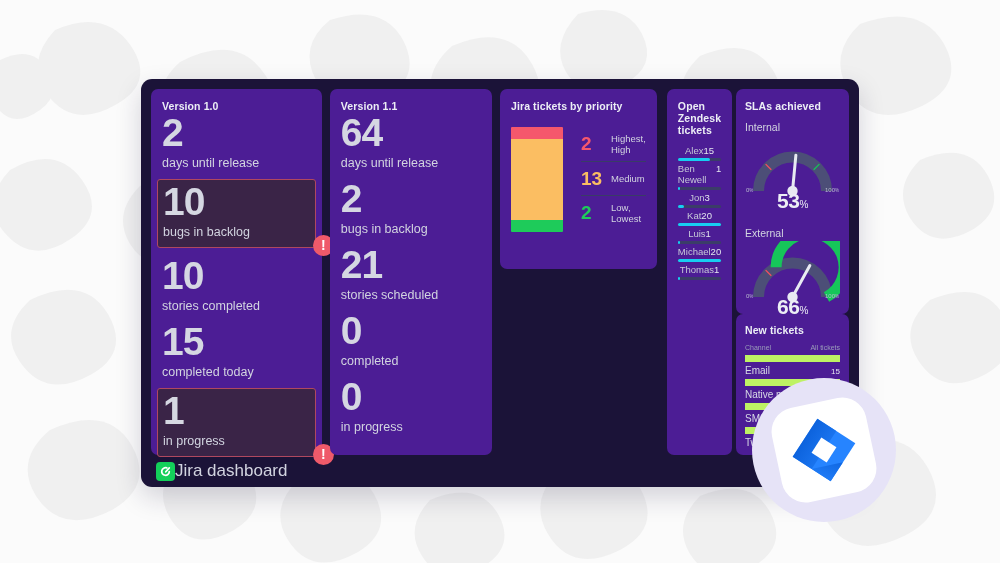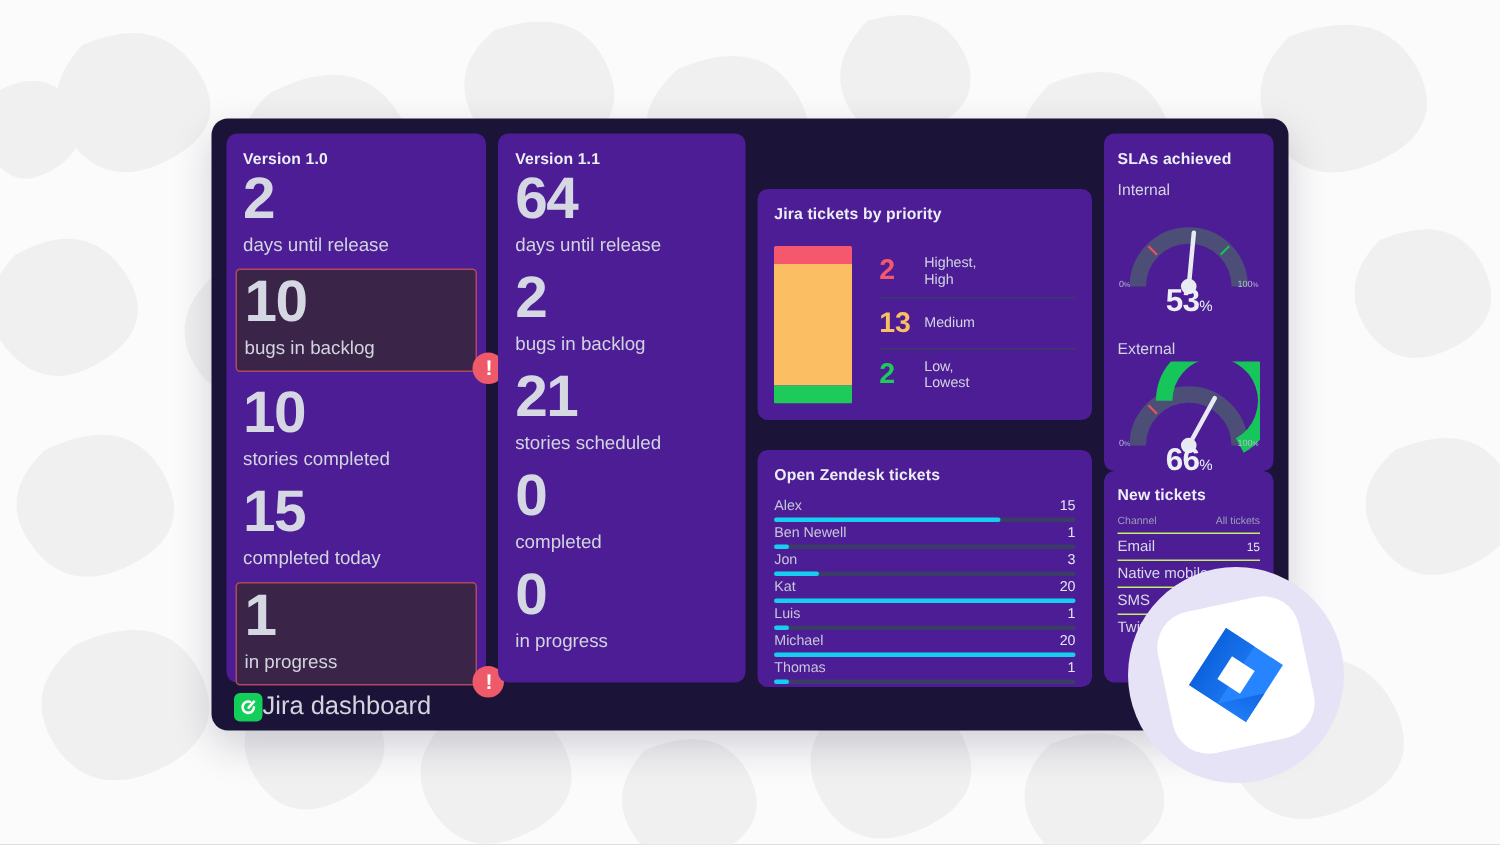--- a/index.html
+++ b/index.html
@@ -51,21 +51,21 @@
   .badge {
     position: absolute; right: -19px; bottom: -9px;
     width: 21px; height: 21px; border-radius: 50%;
     background: #ef5a6a; color: #fff;
     font-size: 14px; font-weight: bold; line-height: 21px;
     text-align: center;
   }
   .v10-spacer { height: 6px; }
 
   
-  .mid-col { width: 228px; display: flex; flex-direction: column; gap: 20px; margin-top: 37px; }
+  .mid-col { width: 228px; display: flex; gap: 10px; }
   .priority-panel { height: 180px; padding: 11px; }
   .priority-body { display: flex; margin-top: 15px; }
   .stacked-bar {
     width: 52px; display: flex; flex-direction: column;
     border-radius: 1px; overflow: hidden;
   }
   .seg-high { background: #f5576c; }
   .seg-med  { background: #fbbe62; }
   .seg-low  { background: #1ecb5a; }
   .priority-legend { flex: 1; margin-left: 18px; display: flex; flex-direction: column; }
@@ -74,21 +74,21 @@
   .legend-val { font-size: 19px; font-weight: bold; width: 30px; }
   .legend-row.high .legend-val { color: #f5576c; }
   .legend-row.med  .legend-val { color: #fbbe62; }
   .legend-row.low  .legend-val { color: #1ecb5a; }
   .legend-lbl { color: #d2d4e0; font-size: 9.5px; line-height: 11px; }
 
   
   .zendesk-panel { flex: 1; padding: 11px 11px 0 11px; }
   .zd-list { margin-top: 9px; }
   .zd-row { margin-bottom: 2px; }
-  .zd-top { display: flex; justify-content: space-between; align-items: baseline; }
+  .zd-top { display: flex; justify-content: center; align-items: baseline; }
   .zd-name { color: #c6c8d8; font-size: 9.5px; }
   .zd-val  { color: #e4e6ef; font-size: 9.5px; }
   .zd-track { height: 3px; background: #3b3d68; border-radius: 2px; margin-top: 2px; }
   .zd-fill  { height: 3px; background: #17cdf2; border-radius: 2px; }
 
   
   .right-col { width: 113px; display: flex; flex-direction: column; gap: 0; }
   .sla-panel { height: 225px; padding: 11px 9px 0 9px; }
   .sla-sub { color: #d2d4e0; font-size: 10.5px; margin: 9px 0 2px 0; }
   .gauge-wrap { position: relative; width: 95px; height: 72px; margin: 0 auto; }
@@ -105,21 +105,21 @@
   }
   .gauge-value .pct { font-size: 10px; font-weight: normal; }
 
   .newtickets-panel { flex: 1; padding: 10px 9px 0 9px; overflow: hidden; }
   .nt-head {
     display: flex; justify-content: space-between;
     color: #9b9dba; font-size: 7px; margin: 8px 0 4px 0;
   }
   .nt-row {
     display: flex; justify-content: space-between; align-items: baseline;
-    padding: 3px 0 3px 0; border-top: 1px solid #bef264;
+    padding: 3px 0 3px 0; border-top: 7px solid #bef264;
   }
   .nt-ch  { color: #d7d9e5; font-size: 10px; white-space: nowrap; }
   .nt-val { color: #e4e6ef; font-size: 8px; }
 
   
   #footer { height: 32px; display: flex; align-items: center; padding-left: 5px; }
   #footer-icon {
     width: 19px; height: 19px; border-radius: 4px; background: #13cf5a;
     display: flex; align-items: center; justify-content: center; flex: none;
   }

